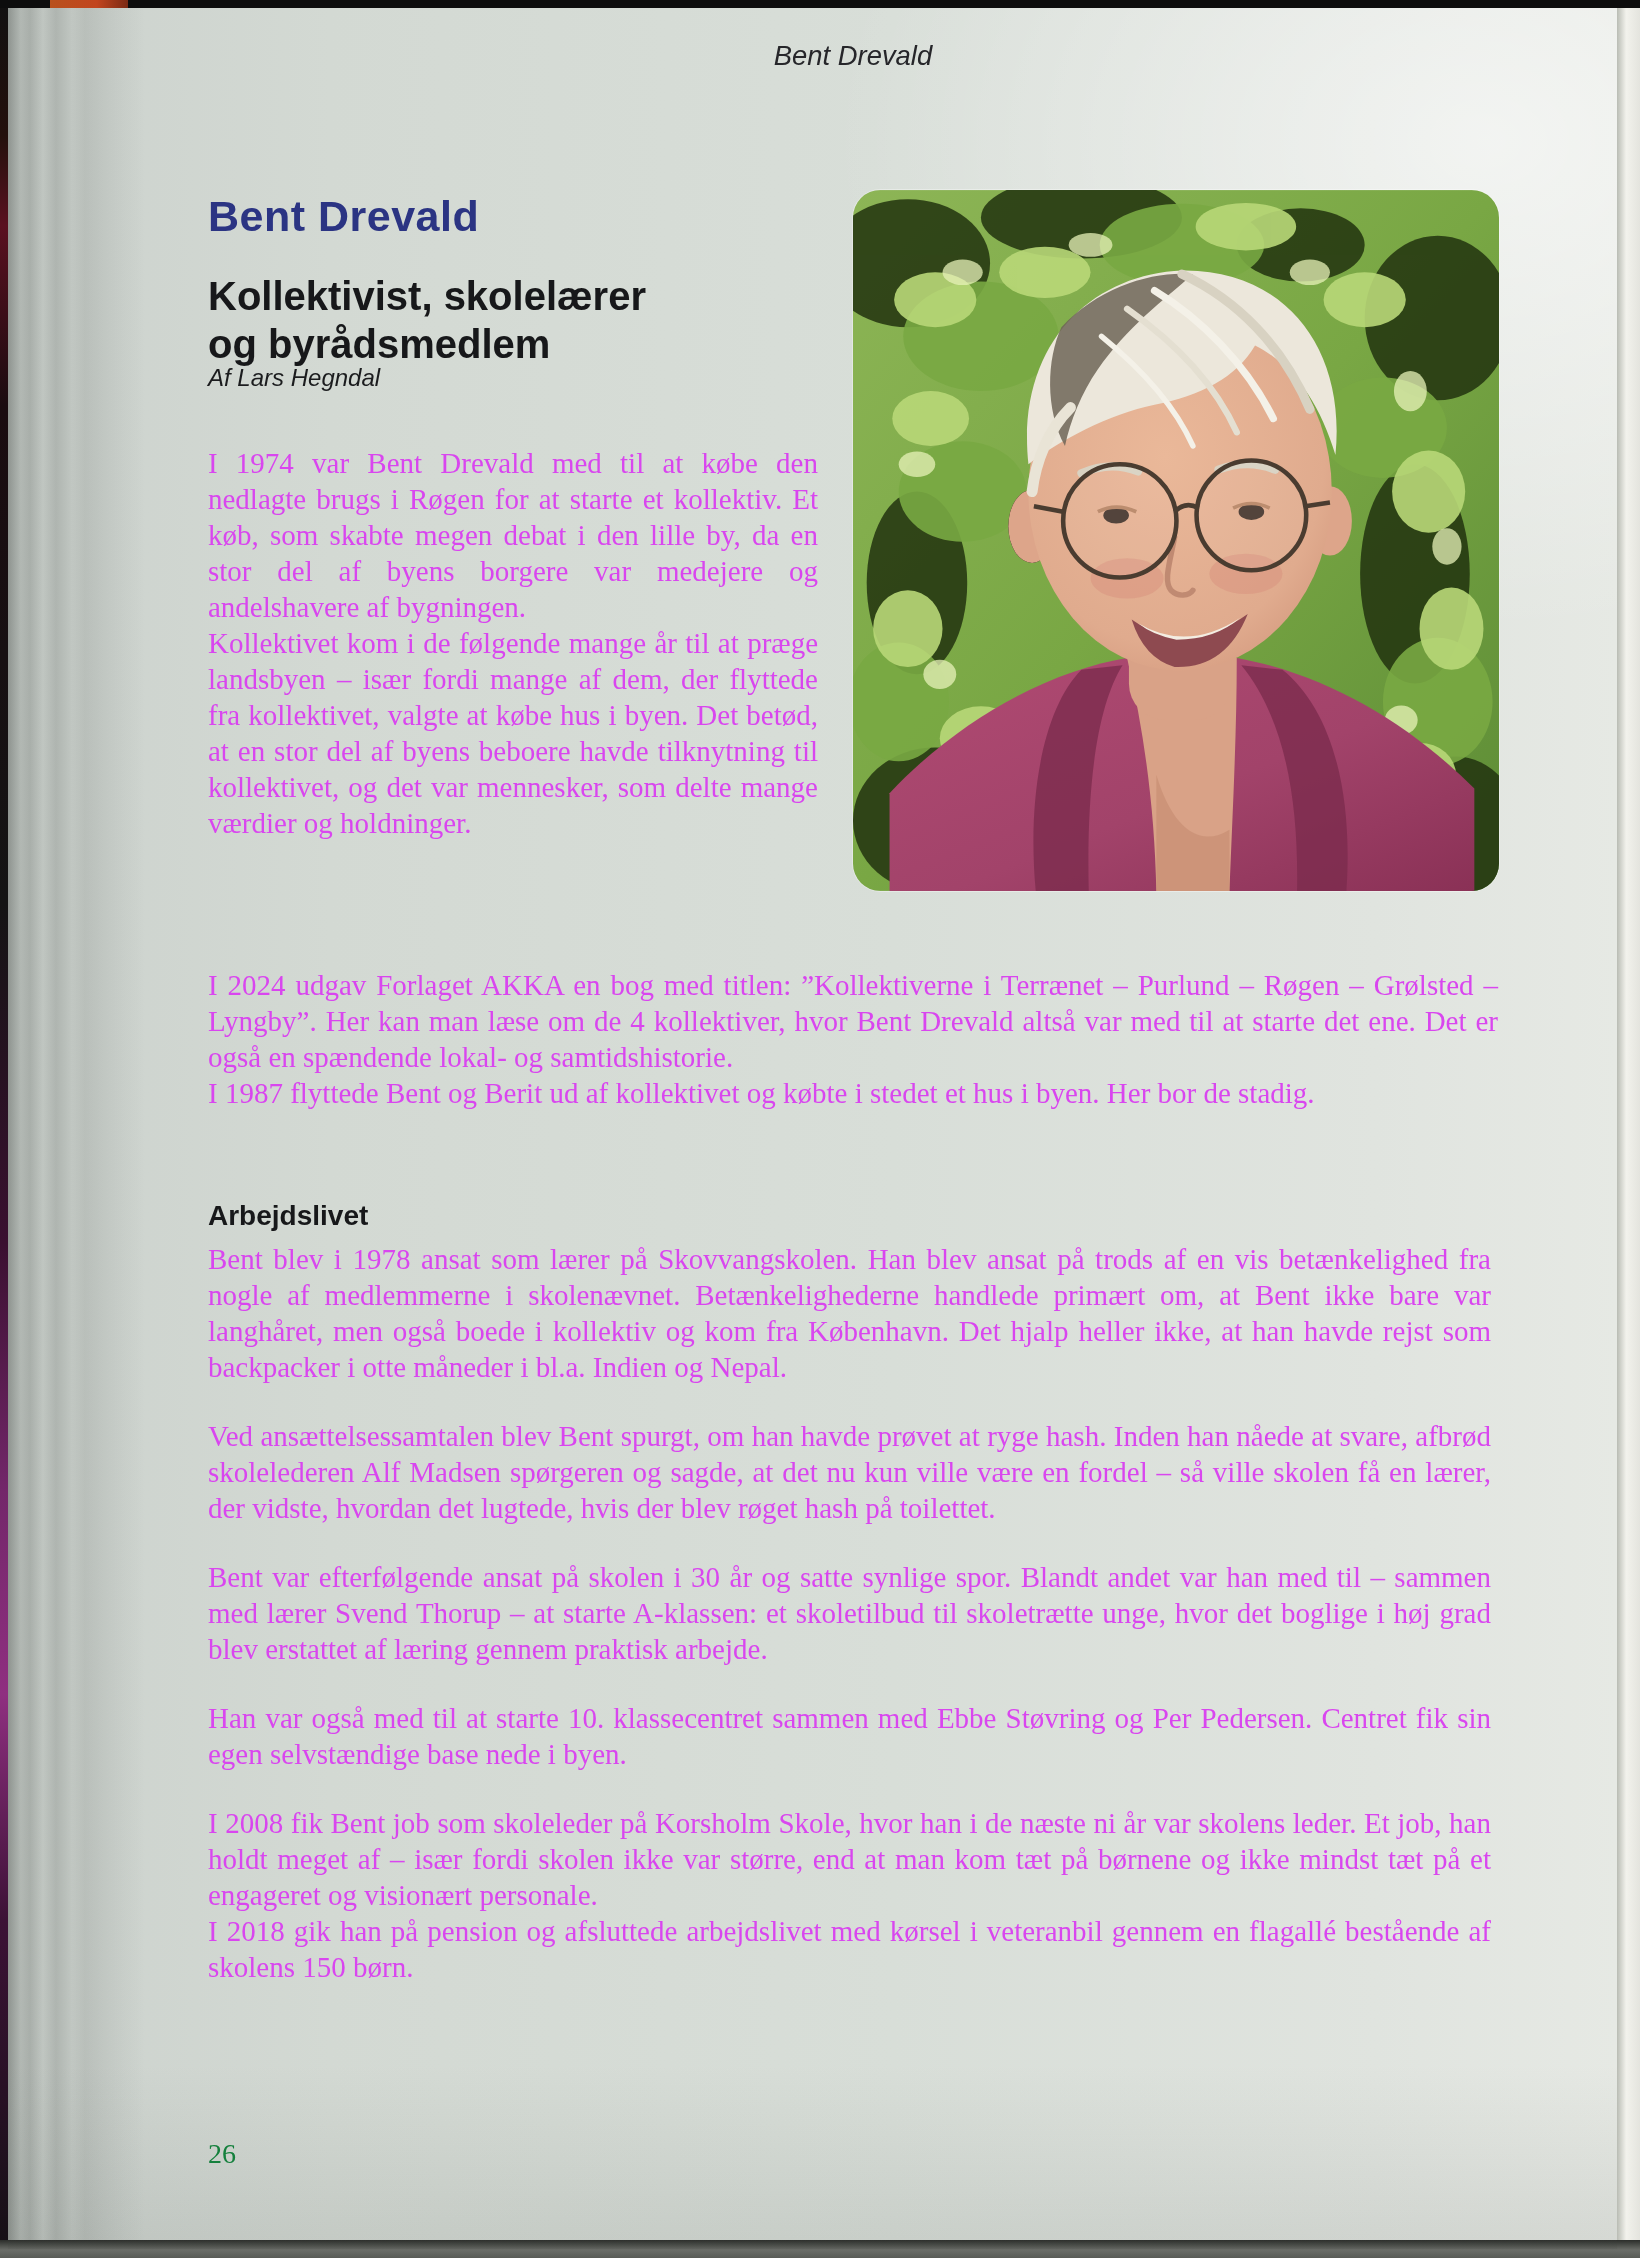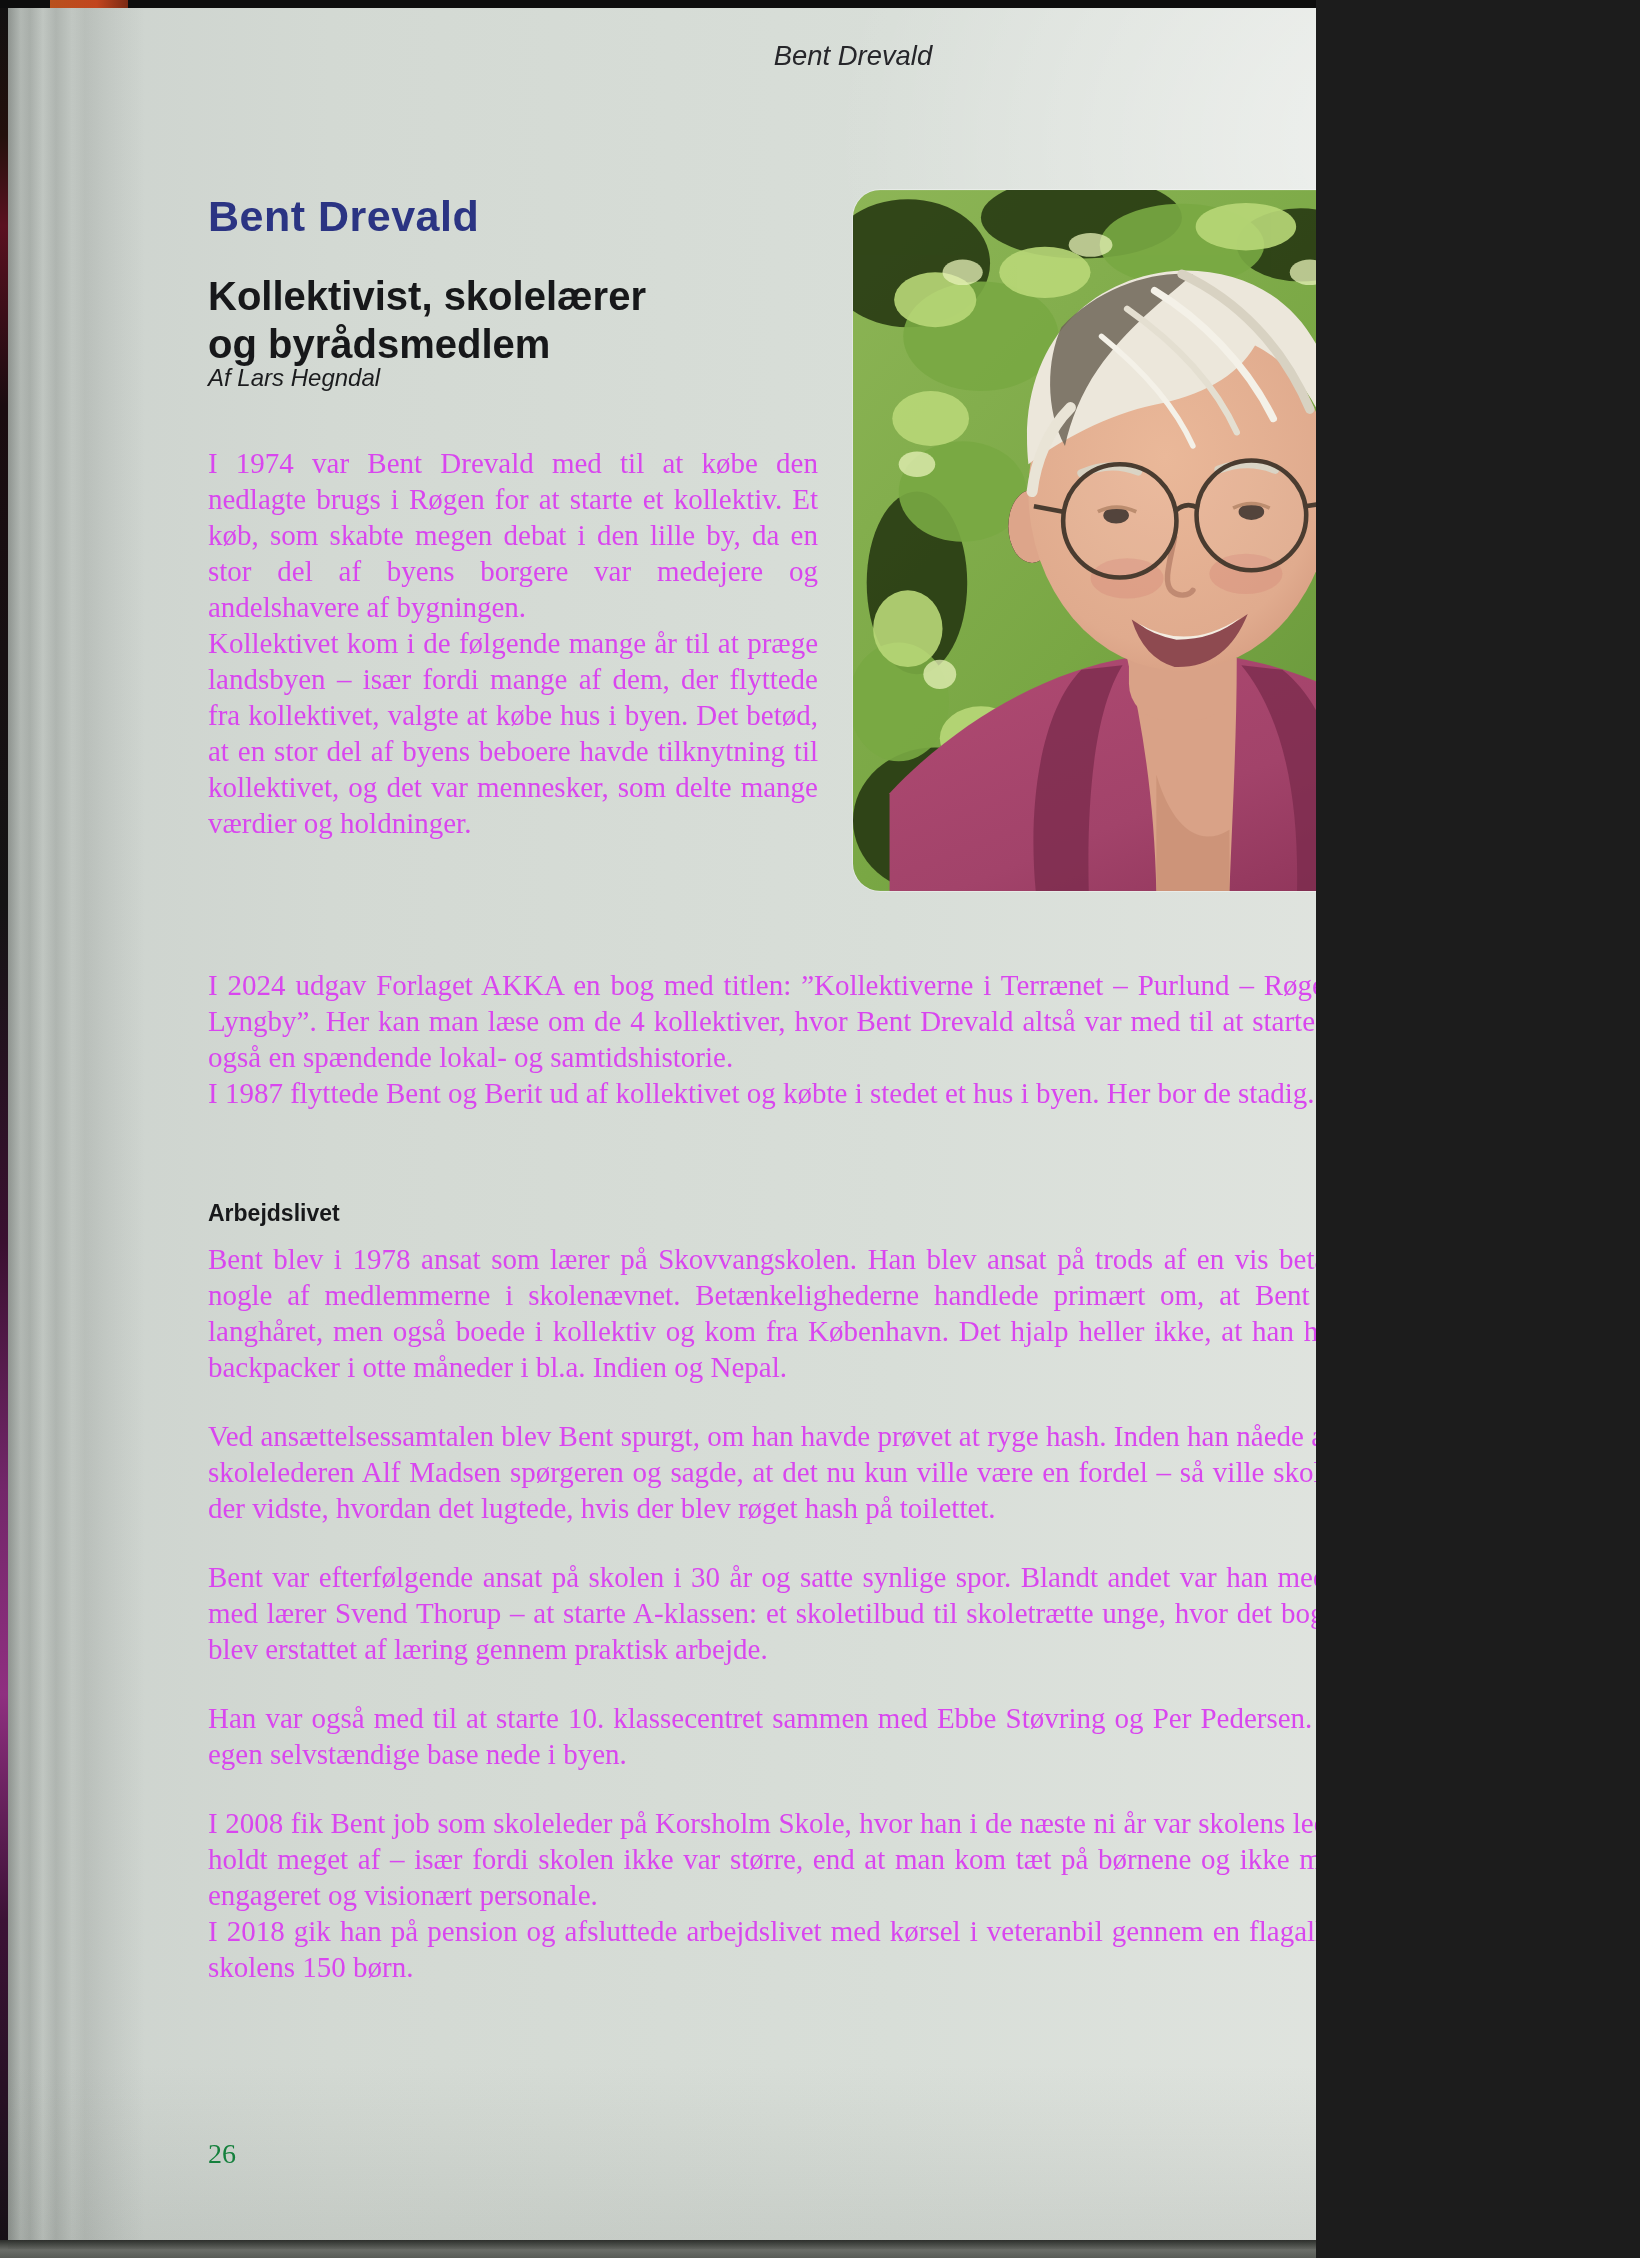--- a/index.html
+++ b/index.html
@@ -1,16 +1,16 @@
 <!DOCTYPE html>
 <html style="font-size:14.6px"><head>
 <meta charset="utf-8">
 <style>
   html,body{margin:0;padding:0;background:#1c1c1c;}
-  .canvas{position:relative;width:1316px;height:2259px;overflow:hidden;
+  .canvas{position:relative;width:1640px;height:2259px;overflow:hidden;
     font-family:"Liberation Serif", serif;background:#101010;}
 
   
   .edge-top{position:absolute;left:0;top:0;width:100%;height:8.2px;background:#0d0d0d;}
   .edge-top-accent{position:absolute;left:50px;top:0;width:78px;height:8.2px;background:linear-gradient(90deg,#b8511c,#c2451f 60%,#7a2a14);}
   .edge-left{position:absolute;left:0;top:0;width:8.2px;height:100%;
     background:linear-gradient(180deg,#111 0%,#23100c 6%,#5a1020 10%,#1a0c10 18%,#141414 40%,#3a1030 55%,#73276a 66%,#8f2f80 75%,#3c1236 85%,#141014 100%);}
   .edge-bottom{position:absolute;left:0;top:2240px;width:100%;height:18.3px;
     background:linear-gradient(180deg,#2b2d2a,#6a6d68 55%,#585b56);}
   .edge-right{position:absolute;left:1617px;top:8.2px;width:23px;height:2232px;
@@ -37,21 +37,21 @@
     font-family:"Liberation Sans",sans-serif;font-weight:bold;font-size:40px;line-height:48px;color:#17181a;}
   .byline{position:absolute;left:208px;top:364px;
     font-family:"Liberation Sans",sans-serif;font-style:italic;font-size:24px;color:#1b1c1e;}
 
   .body-text{color:#d946ef;font-size:29px;line-height:36px;text-align:justify;text-align-last:left;}
   .intro-col{position:absolute;left:208px;top:445px;width:610px;}
   .intro-col p{margin:0;}
   .book-block{position:absolute;left:208px;top:967px;width:1290px;}
   .book-block p{margin:0;}
   .work-heading{position:absolute;left:208px;top:1200px;
-    font-family:"Liberation Sans",sans-serif;font-weight:bold;font-size:23px;color:#17181a;}
+    font-family:"Liberation Sans",sans-serif;font-weight:bold;font-size:28px;color:#17181a;}
   .work-block{position:absolute;left:208px;top:1241px;width:1290px;}
   .work-block p{margin:0 7px 33px 0;}
   .work-block p.no-gap{margin-bottom:0;}
   .page-number{position:absolute;left:208px;top:2138px;font-size:28px;color:#15803d;}
 
   
   .photo{position:absolute;left:853px;top:190px;width:646px;height:701px;border-radius:27.4px;
     overflow:hidden;box-shadow:0 0 0 0.9px rgba(255,255,255,.35);}
   .photo svg{display:block;}
 </style>

